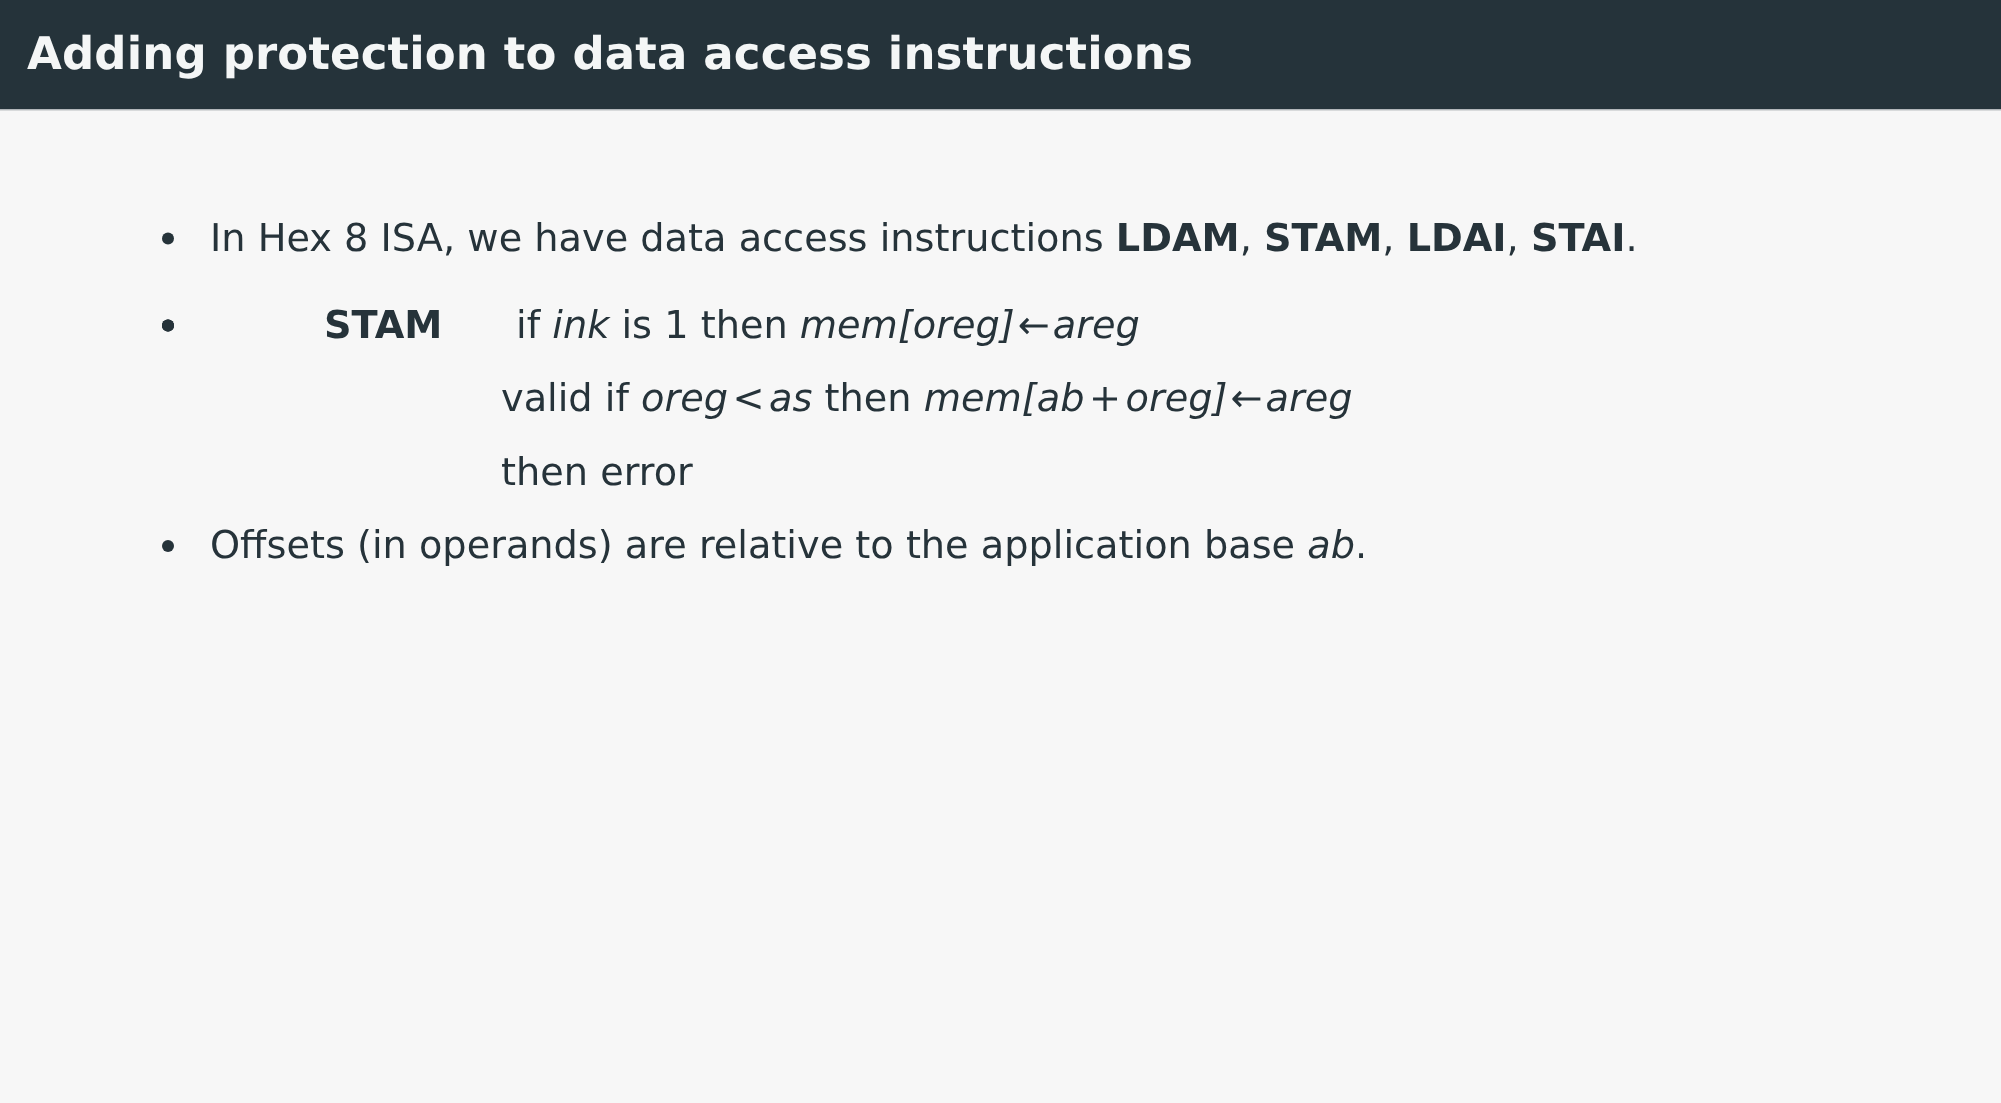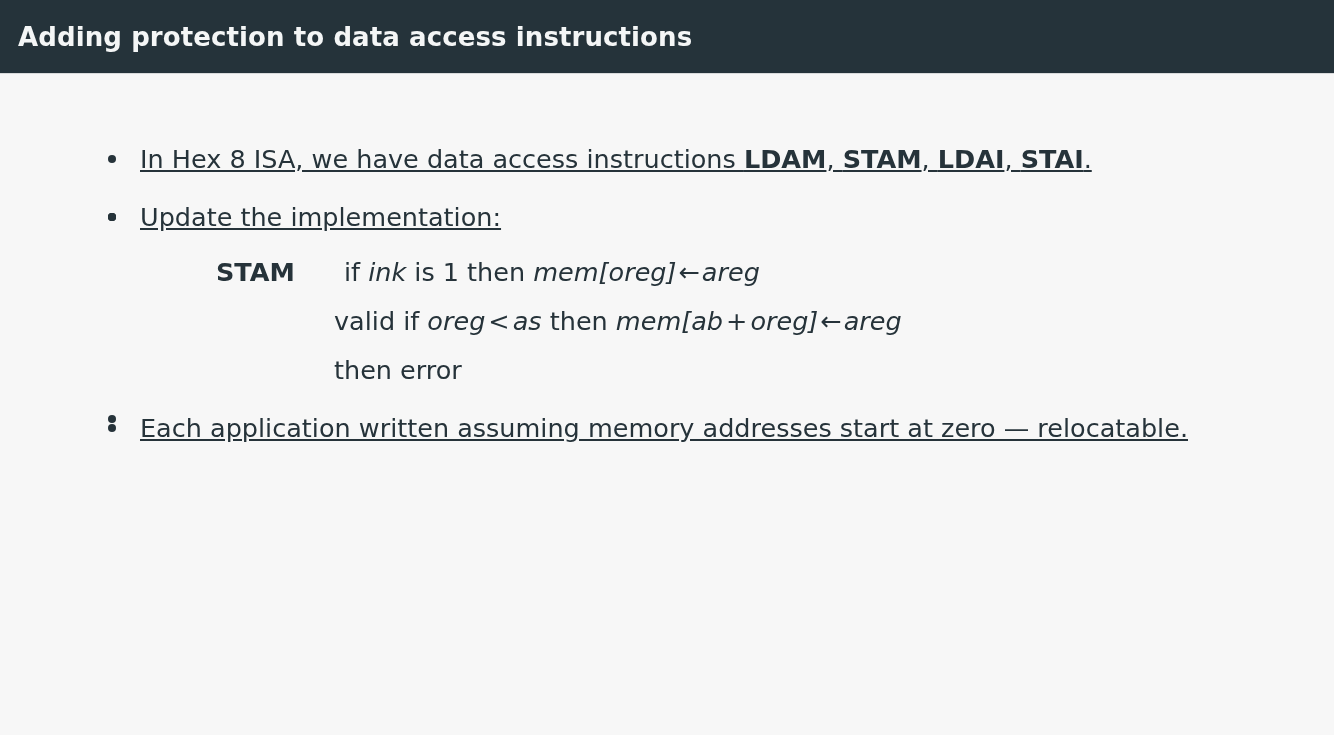--- a/index.html
+++ b/index.html
@@ -39,21 +39,21 @@
     content: "";
     position: absolute;
     left: 0;
     bottom: -1px;
     width: 100%;
     height: 1px;
     background: #d8dadb;
   }
   .slide-title {
     color: #f4f6f6;
-    font-size: 26px;
+    font-size: 30px;
     font-weight: bold;
     letter-spacing: 0.1px;
     line-height: 1;
     white-space: nowrap;
   }
 
   
   .body-area {
     position: absolute;
     top: 73px;
@@ -61,21 +61,20 @@
     width: 1334px;
     height: 662px;
     color: #26333a;
   }
 
   .bullet-list {
     position: absolute;
     top: 62px;
     left: 0;
     width: 1334px;
-    text-decoration: underline;
   }
 
   .bullet-row {
     position: relative;
     padding-left: 140px;
     padding-right: 14px;
     box-sizing: border-box;
     font-size: 25.5px;
     line-height: 49px;
     text-align: justify;
@@ -173,43 +172,39 @@
       <div class="bullet-row nowrap">
         <span class="bullet-marker"></span>
       </div>
 
       <div class="bullet-row">
         <span class="bullet-marker"></span>
       </div>
 
       <div class="bullet-row nowrap">
         <span class="bullet-marker"></span>
-        <span class="bullet-text"><span>Update the implementation:</span></span>
       </div>
 
       <div class="code-block">
         <div class="code-line first">
           <span class="code-label">STAM</span>
           <span class="code-body"><span>if </span><i class="i">ink</i><span> is 1 then </span><i class="i">mem</i><i class="i">[</i><i class="i">oreg</i><i class="i">]</i><span class="arrow">←</span><i class="i">areg</i></span>
         </div>
         <div class="code-spacer"></div>
         <div class="code-line">
           <span class="code-body"><span>valid if </span><i class="i">oreg</i><span class="op">&lt;</span><i class="i">as</i><span> then </span><i class="i">mem</i><i class="i">[</i><i class="i">ab</i><span class="op">+</span><i class="i">oreg</i><i class="i">]</i><span class="arrow">←</span><i class="i">areg</i></span>
         </div>
         <div class="code-spacer"></div>
         <div class="code-line">
           <span class="code-body"><span>then error</span></span>
         </div>
         <div class="code-spacer"></div>
       </div>
 
       <div class="bullet-row nowrap">
         <span class="bullet-marker"></span>
-      </div>
-
-      <div class="bullet-row nowrap">
-        <span class="bullet-marker"></span>
-        <span class="bullet-text"><span>Each application written assuming memory addresses start at zero — relocatable.</span></span>
-      </div>
+        <span class="bullet-text"><span>Offsets (in operands) are relative to the application base </span><i class="i">ab</i><span>.</span></span>
+      </div>
+
 
     </div>
   </div>
 </div>
 
 </body></html>

